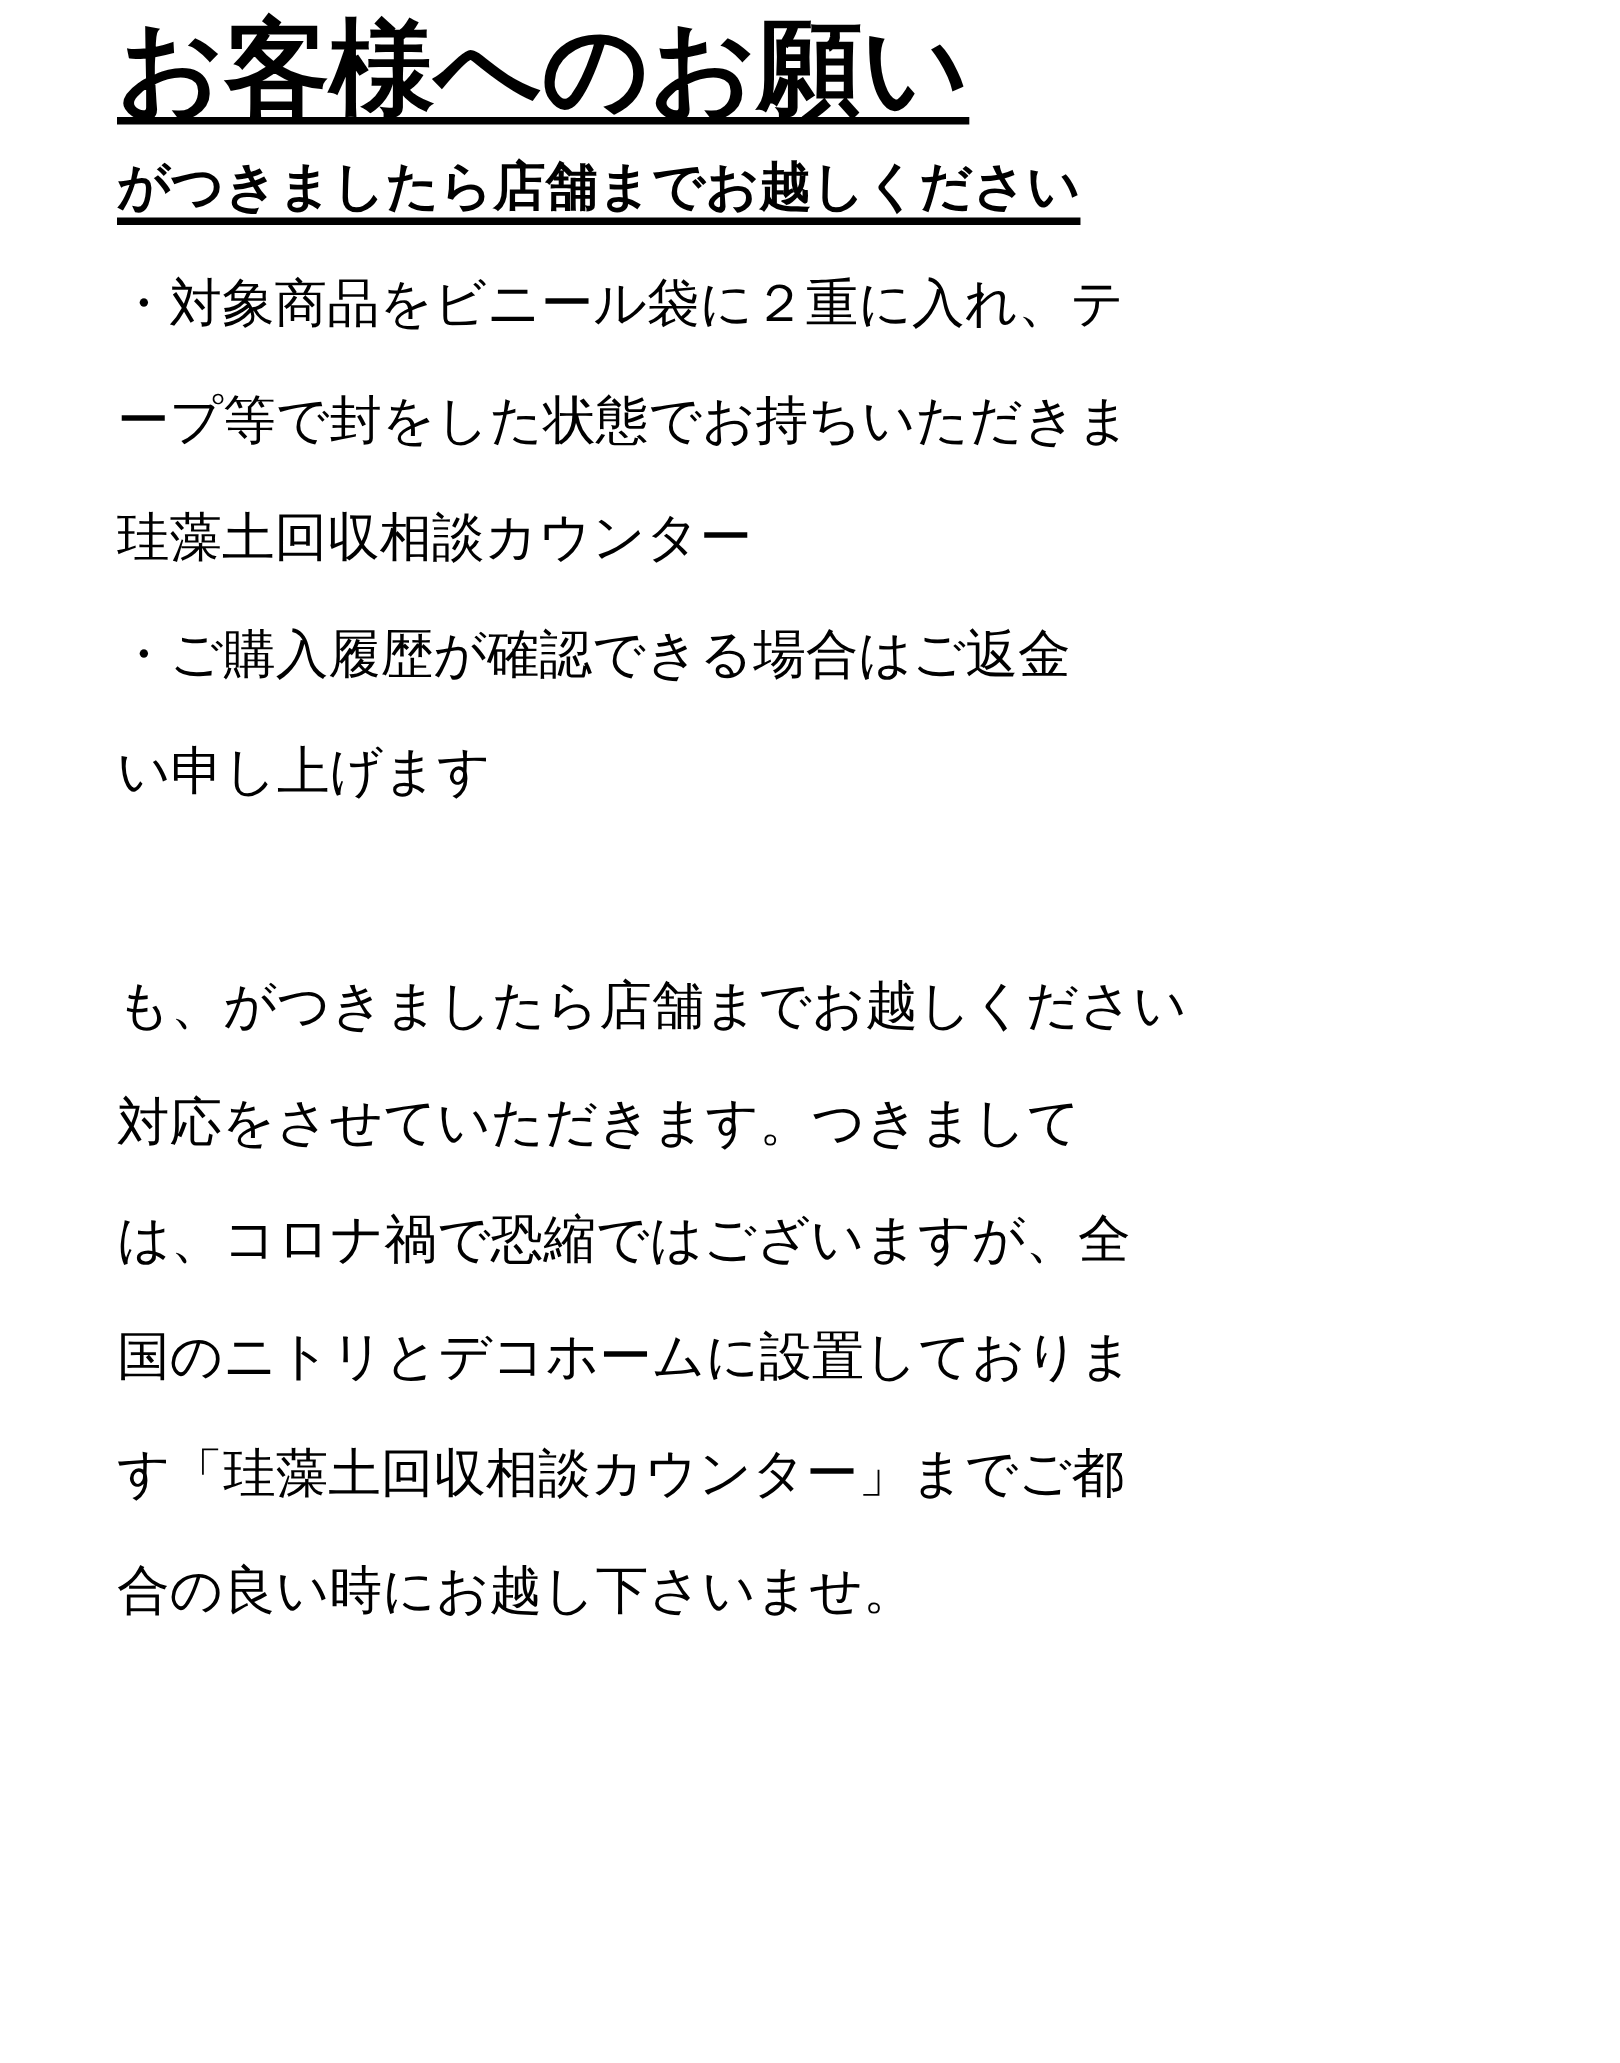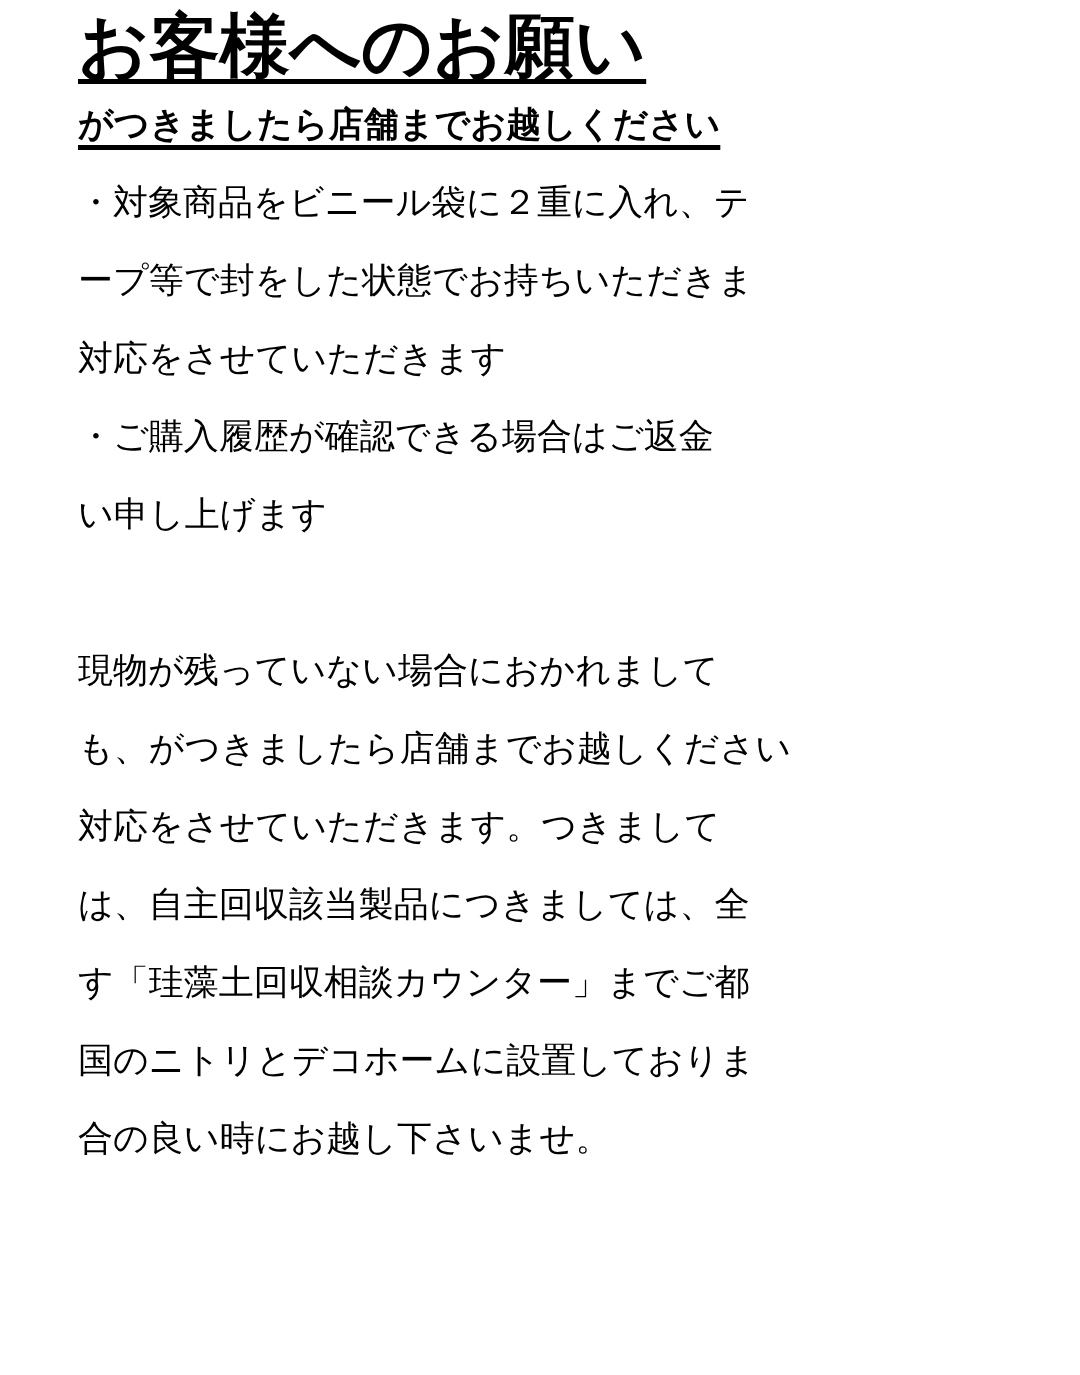--- a/index.html
+++ b/index.html
@@ -50,33 +50,32 @@
 
   <h1 class="para line emph">お客様へのお願い</h1>
 
   <p class="para">
     <span class="line emph">がつきましたら店舗までお越しください</span>
   </p>
 
   <p class="para">
     <span class="line">・対象商品をビニール袋に２重に入れ、テ</span>
     <span class="line">ープ等で封をした状態でお持ちいただきま</span>
-    <span class="line">対応をさせていただきます</span>
+    <span class="line">珪藻土回収相談カウンター</span>
   </p>
 
   <p class="para">
     <span class="line">・ご購入履歴が確認できる場合はご返金</span>
     <span class="line">い申し上げます</span>
   </p>
 
   <div class="blank-line"></div>
 
   <p class="para">
-    <span class="line">現物が残っていない場合におかれまして</span>
     <span class="line">も、がつきましたら店舗までお越しください</span>
     <span class="line">対応をさせていただきます。つきまして</span>
-    <span class="line">は、自主回収該当製品につきましては、全</span>
+    <span class="line">は、コロナ禍で恐縮ではございますが、全</span>
+    <span class="line">国のニトリとデコホームに設置しておりま</span>
     <span class="line">す「珪藻土回収相談カウンター」までご都</span>
-    <span class="line">国のニトリとデコホームに設置しておりま</span>
     <span class="line">合の良い時にお越し下さいませ。</span>
   </p>
 
 </main>
 
 </body></html>

